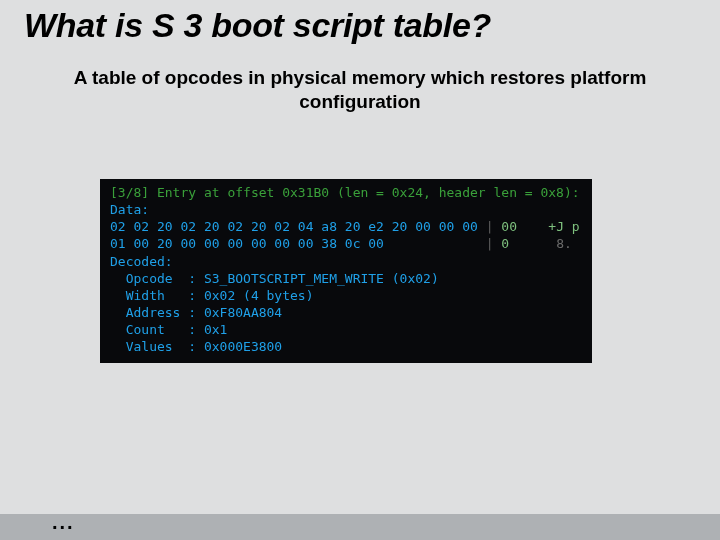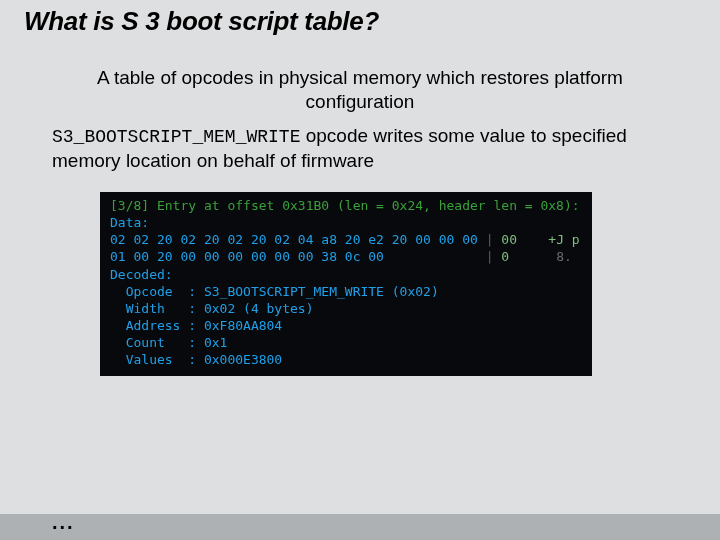--- a/index.html
+++ b/index.html
@@ -14,33 +14,33 @@
   .slide {
     position: relative;
     width: 720px;
     height: 540px;
     box-sizing: border-box;
   }
   .title {
     position: absolute;
     top: 6px;
     left: 24px;
-    font-size: 26px;
+    font-size: 34px;
     font-weight: 700;
     font-style: italic;
     color: #000;
     letter-spacing: -0.3px;
   }
   .subtitle {
     position: absolute;
     top: 66px;
     left: 60px;
     right: 60px;
     font-size: 19px;
-    font-weight: 400;
+    font-weight: 700;
     color: #000;
     text-align: center;
     line-height: 1.25;
   }
   .desc {
     position: absolute;
     top: 124px;
     left: 52px;
     right: 40px;
     font-size: 19px;
@@ -102,25 +102,22 @@
 </style>
 </head>
 <body>
 
 <div class="slide">
 
   <div class="title">What is S 3 boot script table?</div>
 
   <div class="subtitle">A table of opcodes in physical memory which restores platform configuration</div>
 
-  <div class="desc">
-    <span class="mono">S3_BOOTSCRIPT_MEM_WRITE</span><span> opcode writes some value to specified memory location on behalf of firmware</span>
-  </div>
 
-  <div class="term" style="top:192px;"><span class="head">[3/8] Entry at offset 0x31B0 (len = 0x24, header len = 0x8):</span>
+  <div class="term" style="top:179px;"><span class="head">[3/8] Entry at offset 0x31B0 (len = 0x24, header len = 0x8):</span>
 <span class="lbl">Data:</span>
 <span class="hex">02 02 20 02 20 02 20 02 04 a8 20 e2 20 00 00 00</span> <span class="pipe">|</span> <span class="asc">00</span>    <span class="asc">+J p</span>
 <span class="hex">01 00 20 00 00 00 00 00 00 38 0c 00</span>             <span class="pipe">|</span> <span class="asc">0</span>      <span class="faint">8.</span>
 <span class="lbl">Decoded:</span>
 <span class="hex">  Opcode  : S3_BOOTSCRIPT_MEM_WRITE (0x02)</span>
 <span class="hex">  Width   : 0x02 (4 bytes)</span>
 <span class="hex">  Address : 0xF80AA804</span>
 <span class="hex">  Count   : 0x1</span>
 <span class="hex">  Values  : 0x000E3800</span></div>
 

